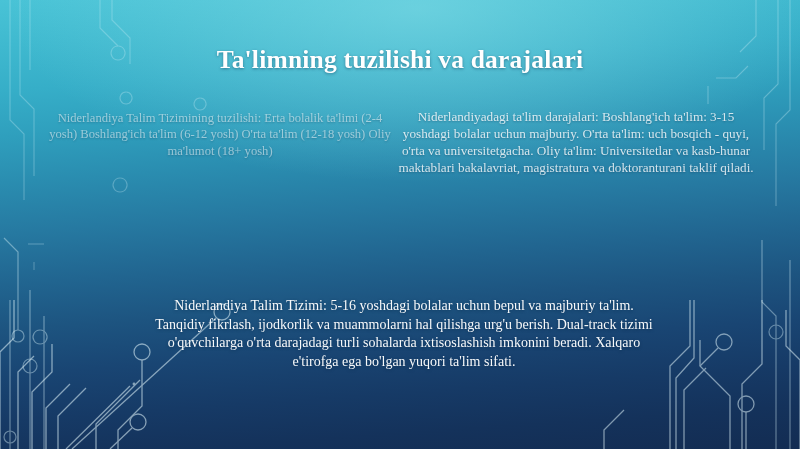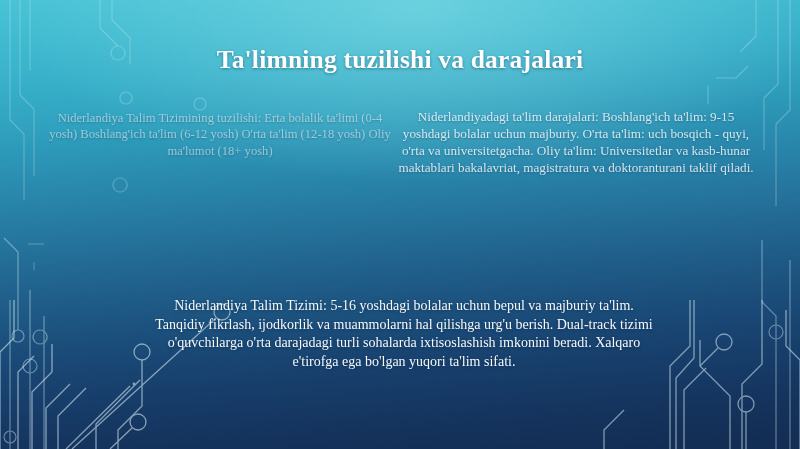--- a/index.html
+++ b/index.html
@@ -169,19 +169,19 @@
         <path d="M700 366 L718 348"></path>
         <circle cx="746" cy="404" r="8"></circle>
         <path d="M746 412 L746 449"></path>
         <path d="M604 449 L604 430 L624 410"></path>
       </g>
     </svg>
   </div>
 
   <h1 id="title">Ta'limning tuzilishi va darajalari</h1>
 
-  <div class="body-block" id="col-left">Niderlandiya Talim Tizimining tuzilishi: Erta bolalik ta'limi (0-4 yosh) Boshlang'ich ta'lim (6-12 yosh) O'rta ta'lim (12-18 yosh) Oliy ma'lumot (18+ yosh)</div>
+  <div class="body-block" id="col-left">Niderlandiya Talim Tizimining tuzilishi: Erta bolalik ta'limi (2-4 yosh) Boshlang'ich ta'lim (6-12 yosh) O'rta ta'lim (12-18 yosh) Oliy ma'lumot (18+ yosh)</div>
 
-  <div class="body-block" id="col-right">Niderlandiyadagi ta'lim darajalari: Boshlang'ich ta'lim: 9-15 yoshdagi bolalar uchun majburiy. O'rta ta'lim: uch bosqich - quyi, o'rta va universitetgacha. Oliy ta'lim: Universitetlar va kasb-hunar maktablari bakalavriat, magistratura va doktoranturani taklif qiladi.</div>
+  <div class="body-block" id="col-right">Niderlandiyadagi ta'lim darajalari: Boshlang'ich ta'lim: 3-15 yoshdagi bolalar uchun majburiy. O'rta ta'lim: uch bosqich - quyi, o'rta va universitetgacha. Oliy ta'lim: Universitetlar va kasb-hunar maktablari bakalavriat, magistratura va doktoranturani taklif qiladi.</div>
 
   <div class="body-block" id="bottom-para">Niderlandiya Talim Tizimi: 5-16 yoshdagi bolalar uchun bepul va majburiy ta'lim. Tanqidiy fikrlash, ijodkorlik va muammolarni hal qilishga urg'u berish. Dual-track tizimi o'quvchilarga o'rta darajadagi turli sohalarda ixtisoslashish imkonini beradi. Xalqaro e'tirofga ega bo'lgan yuqori ta'lim sifati.</div>
 
 </div>
 
 </body></html>

